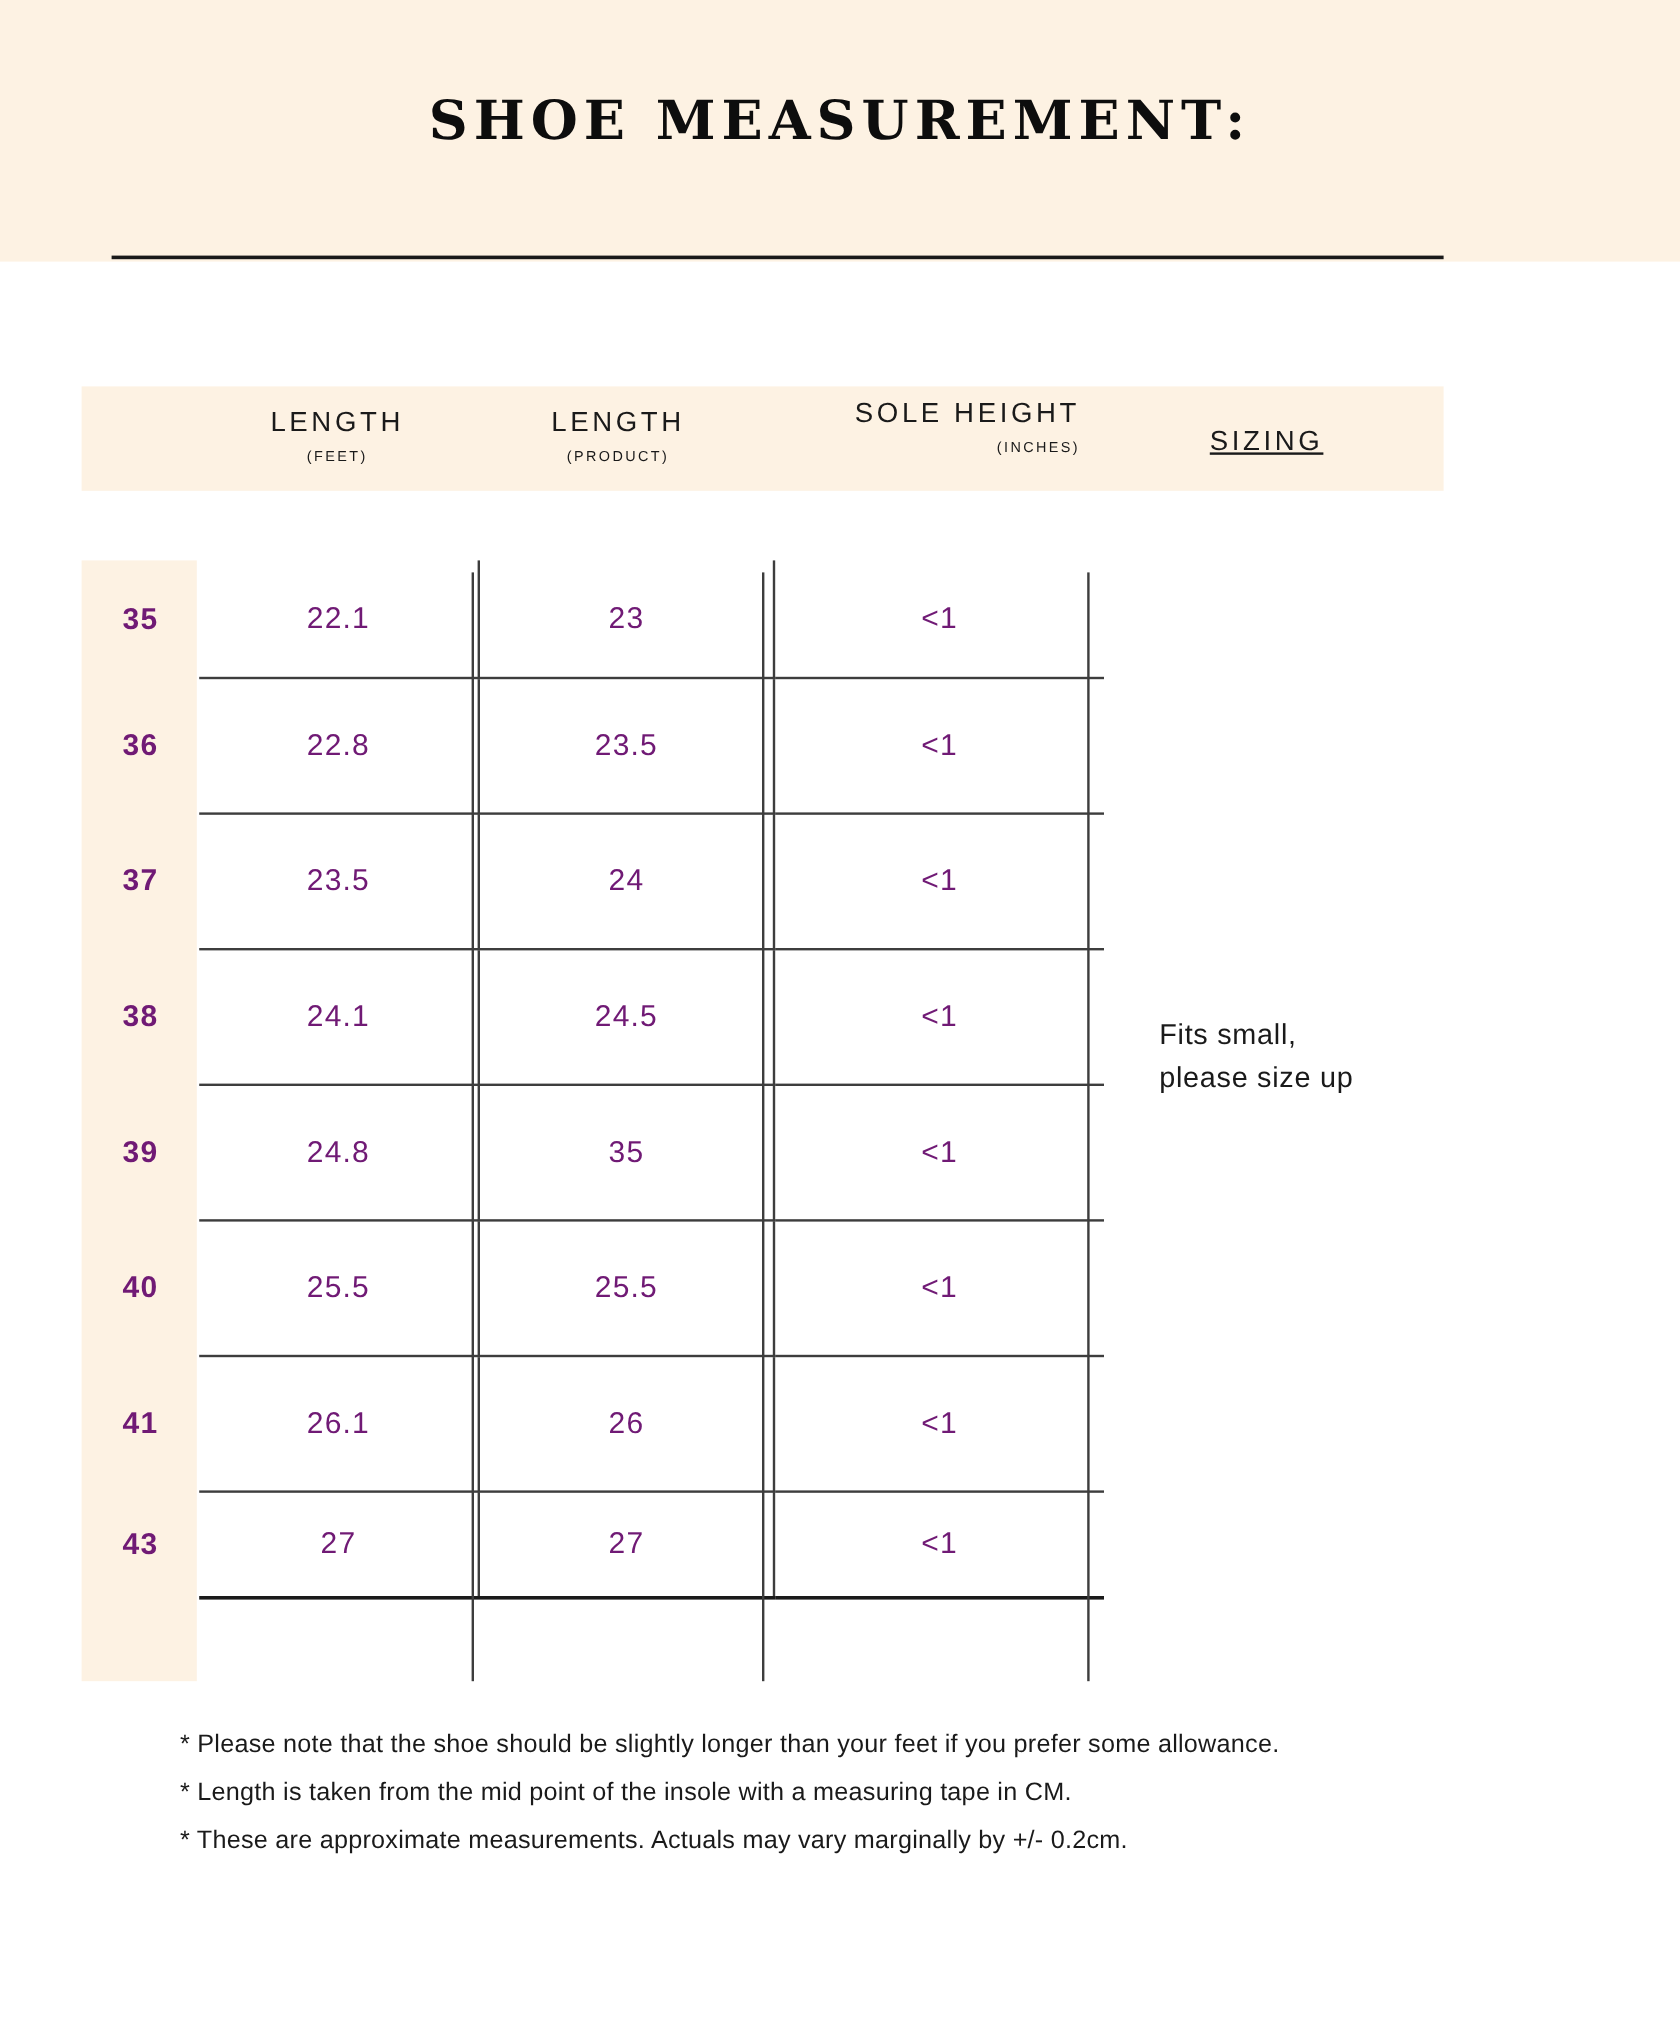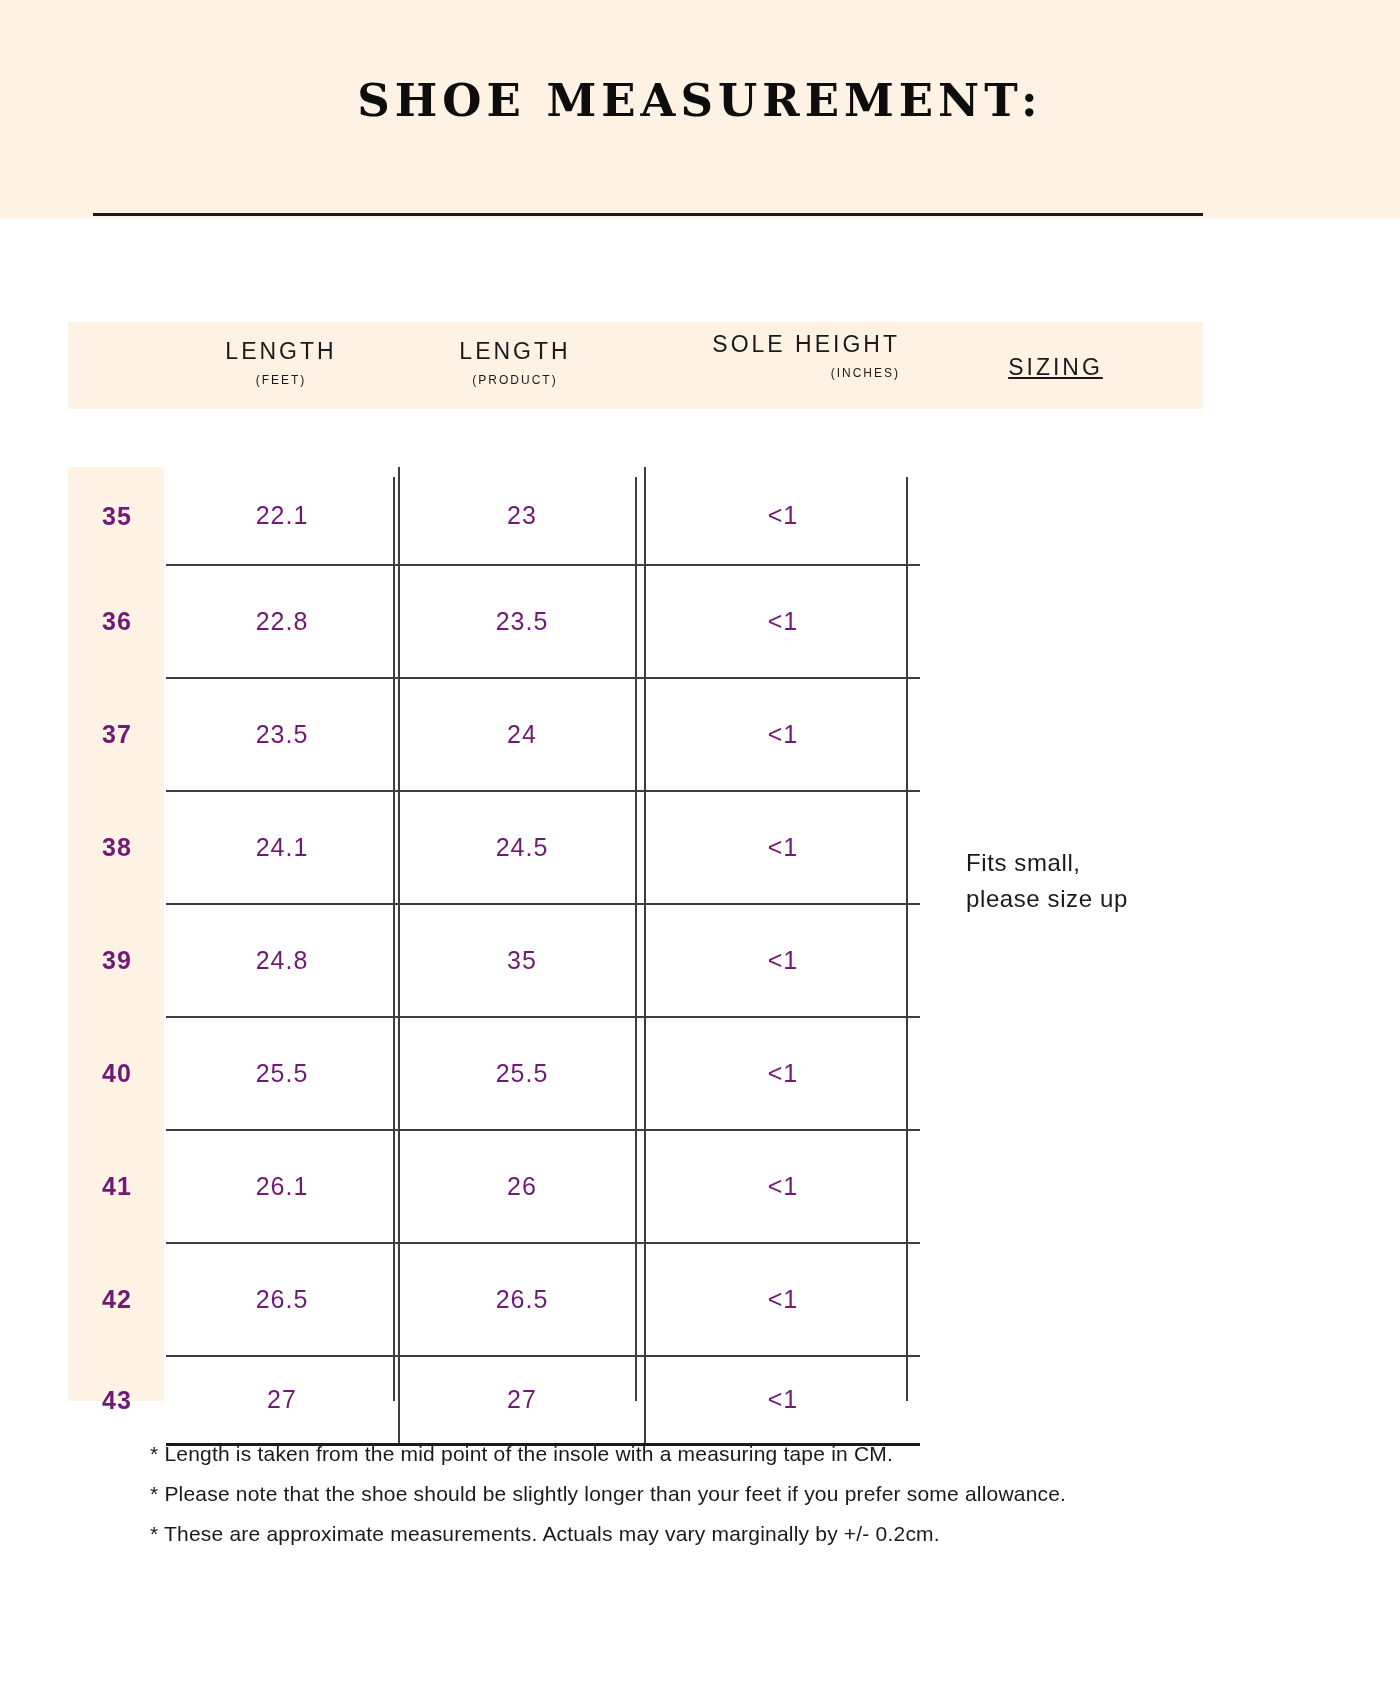--- a/index.html
+++ b/index.html
@@ -237,40 +237,34 @@
       <td class="c-product">25.5</td>
       <td class="c-sole">&lt;1</td>
     </tr>
     <tr>
       <td class="c-size">41</td>
       <td class="c-feet">26.1</td>
       <td class="c-product">26</td>
       <td class="c-sole">&lt;1</td>
     </tr>
     <tr>
-      <td class="c-size">42</td>
-      <td class="c-feet">26.5</td>
-      <td class="c-product">26.5</td>
-      <td class="c-sole">&lt;1</td>
-    </tr>
-    <tr>
       <td class="c-size">43</td>
       <td class="c-feet">27</td>
       <td class="c-product">27</td>
       <td class="c-sole">&lt;1</td>
     </tr>
   </tbody>
 </table>
 
 <div class="vline v1"></div>
 <div class="vline v2"></div>
 <div class="vline v3"></div>
 
 <div class="sizing-note">
   <div>Fits small,</div>
   <div>please size up</div>
 </div>
 
 <div class="footnotes">
+  <div class="footnote">* Please note that the shoe should be slightly longer than your feet if you prefer some allowance.</div>
   <div class="footnote">* Length is taken from the mid point of the insole with a measuring tape in CM.</div>
-  <div class="footnote">* Please note that the shoe should be slightly longer than your feet if you prefer some allowance.</div>
   <div class="footnote">* These are approximate measurements. Actuals may vary marginally by +/- 0.2cm.</div>
 </div>
 
 </body></html>

